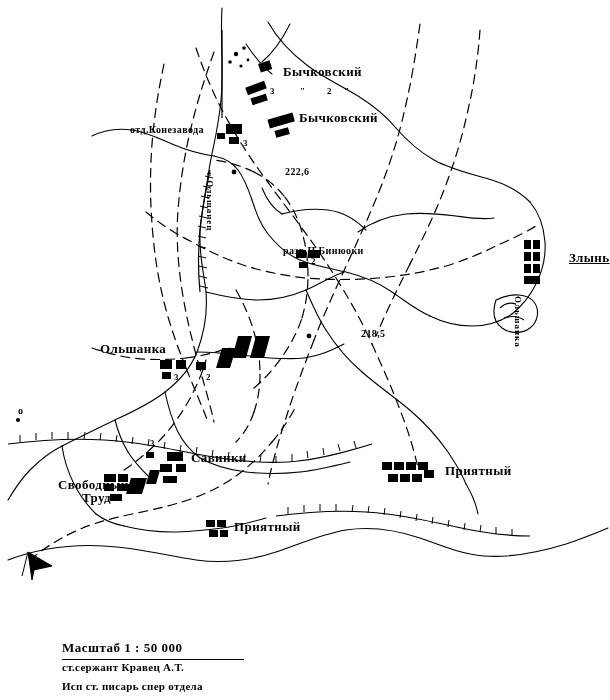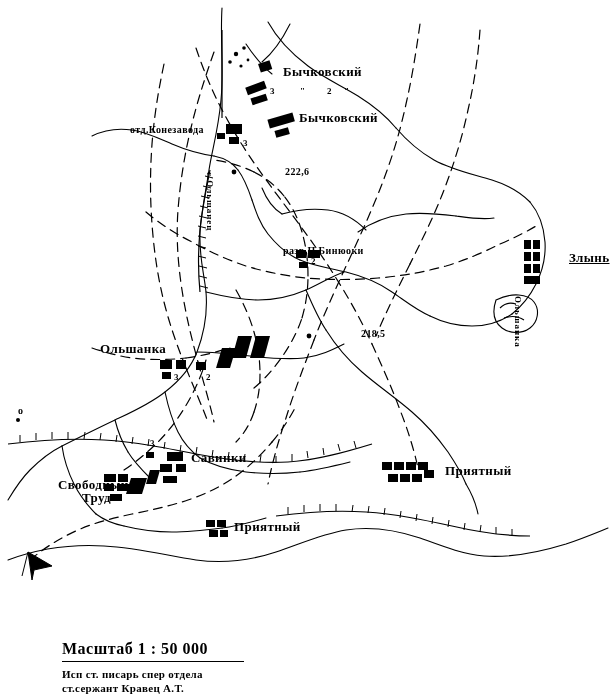--- a/index.html
+++ b/index.html
@@ -62,21 +62,21 @@
     color: #000000;
   }
   .footer-block {
     position: absolute;
     left: 62px;
     top: 640px;
     width: 300px;
   }
   .scale-text {
     font-family: "Liberation Serif", serif;
-    font-size: 16px;
+    font-size: 13px;
     font-weight: 700;
     letter-spacing: 0.5px;
     color: #000;
   }
   .scale-rule {
     width: 182px;
     height: 0;
     border-top: 1px solid #000;
     margin: 3px 0 0 0;
   }
@@ -366,17 +366,17 @@
   <div class="unit-num" style="left:206px; top:372px;">2</div>
   <div class="unit-num" style="left:150px; top:438px;">3</div>
   <div class="unit-num" style="left:172px; top:475px;">2</div>
 
   <div class="unit-num" style="left:300px; top:86px;">"</div>
   <div class="unit-num" style="left:344px; top:86px;">"</div>
 
   <div class="footer-block">
     <div class="scale-text">Масштаб 1 : 50 000</div>
     <div class="scale-rule"></div>
+    <div class="credit-line" style="margin-top:0;">ст.сержант Кравец А.Т.</div>
     <div class="credit-line">Исп ст. писарь спер отдела</div>
-    <div class="credit-line" style="margin-top:0;">ст.сержант Кравец А.Т.</div>
   </div>
 
 </div>
 
 </body></html>

